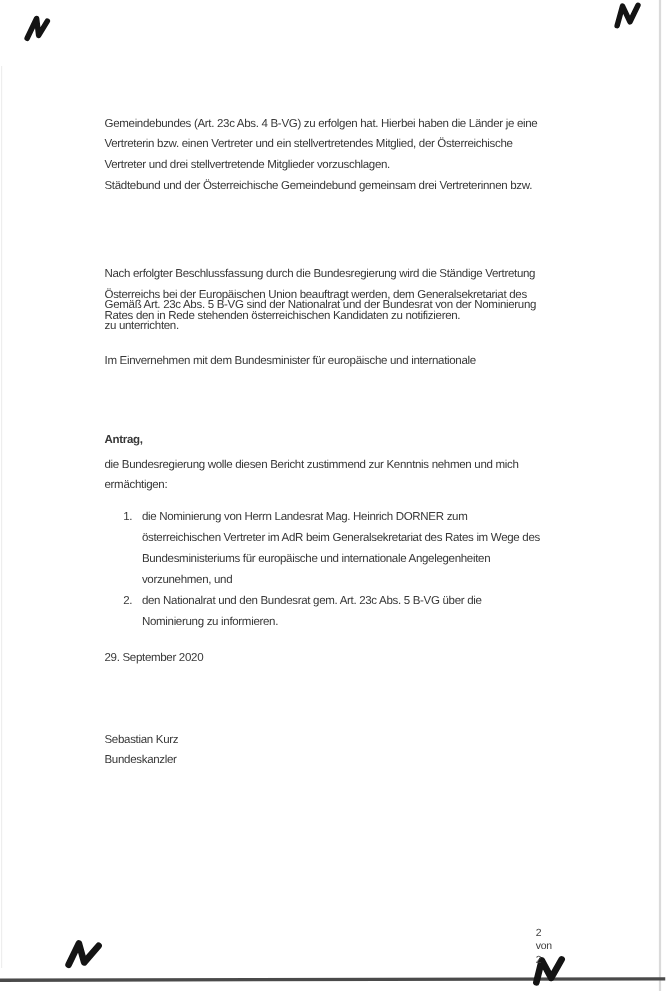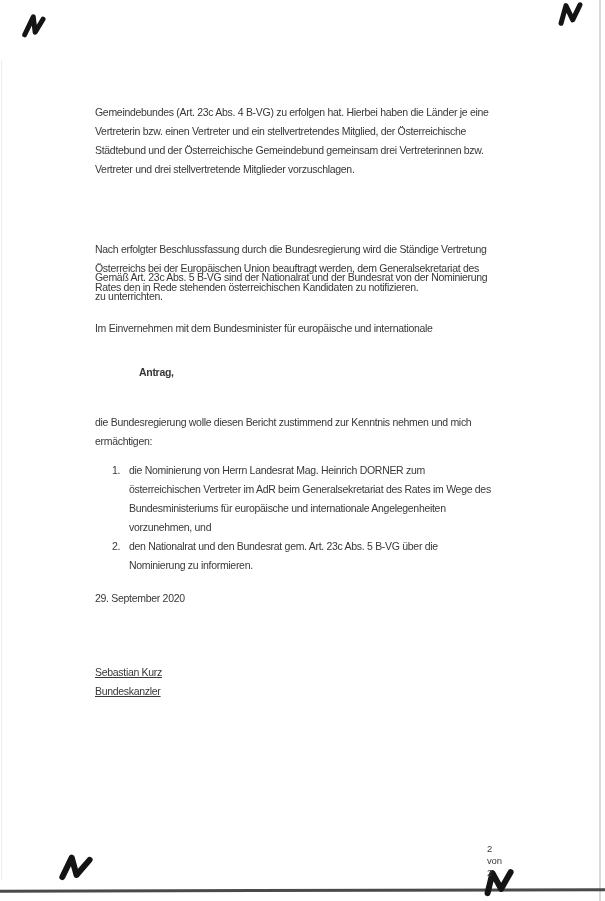--- a/index.html
+++ b/index.html
@@ -62,40 +62,40 @@
   </div>
   <div class="paraph" style="left:481px;top:867px;transform:rotate(-9deg);">
     <svg width="38" height="30" viewBox="0 0 38 30">
         <path d="M5 24 L13 5 L19 22 L31 7" fill="none" stroke="#141414" stroke-width="6" stroke-linecap="round" stroke-linejoin="round"></path>
       </svg>
   </div>
 
   <div class="block" style="top:103px;">
     <div class="ln">Gemeindebundes (Art. 23c Abs. 4 B-VG) zu erfolgen hat. Hierbei haben die Länder je eine</div>
     <div class="ln">Vertreterin bzw. einen Vertreter und ein stellvertretendes Mitglied, der Österreichische</div>
+    <div class="ln">Vertreter und drei stellvertretende Mitglieder vorzuschlagen.</div>
     <div class="ln">Städtebund und der Österreichische Gemeindebund gemeinsam drei Vertreterinnen bzw.</div>
-    <div class="ln">Vertreter und drei stellvertretende Mitglieder vorzuschlagen.</div>
   </div>
 
   <div class="block" style="top:195px;margin-top:45px;">
     <div class="ln">Nach erfolgter Beschlussfassung durch die Bundesregierung wird die Ständige Vertretung</div>
     <div class="ln">Österreichs bei der Europäischen Union beauftragt werden, dem Generalsekretariat des</div>
     <div class="ln">Rates den in Rede stehenden österreichischen Kandidaten zu notifizieren.</div>
   </div>
 
   <div class="block" style="top:268px;">
     <div class="ln">Gemäß Art. 23c Abs. 5 B-VG sind der Nationalrat und der Bundesrat von der Nominierung</div>
     <div class="ln">zu unterrichten.</div>
   </div>
 
   <div class="block" style="top:319px;">
     <div class="ln">Im Einvernehmen mit dem Bundesminister für europäische und internationale</div>
   </div>
 
-  <div class="block heading" style="top:363px;margin-left:44px;">Antrag,</div>
+  <div class="block heading" style="top:391px;">Antrag,</div>
 
   <div class="block" style="top:413px;">
     <div class="ln">die Bundesregierung wolle diesen Bericht zustimmend zur Kenntnis nehmen und mich</div>
     <div class="ln">ermächtigen:</div>
   </div>
 
   <div class="oli" style="top:461px;">
     <div class="num">1.</div>
     <div class="lines">
       <div class="ln">die Nominierung von Herrn Landesrat Mag. Heinrich DORNER zum</div>
@@ -108,20 +108,20 @@
   <div class="oli" style="top:537px;">
     <div class="num">2.</div>
     <div class="lines">
       <div class="ln">den Nationalrat und den Bundesrat gem. Art. 23c Abs. 5 B-VG über die</div>
       <div class="ln">Nominierung zu informieren.</div>
     </div>
   </div>
 
   <div class="block" style="top:589px;">29. September 2020</div>
 
-  <div class="block" style="top:663px;text-decoration:underline;">
+  <div class="block" style="top:663px;">
     <div class="ln">Sebastian Kurz</div>
     <div class="ln">Bundeskanzler</div>
   </div>
 
   <div class="footer">2 von 2</div>
 
 </div>
 
 </body></html>

